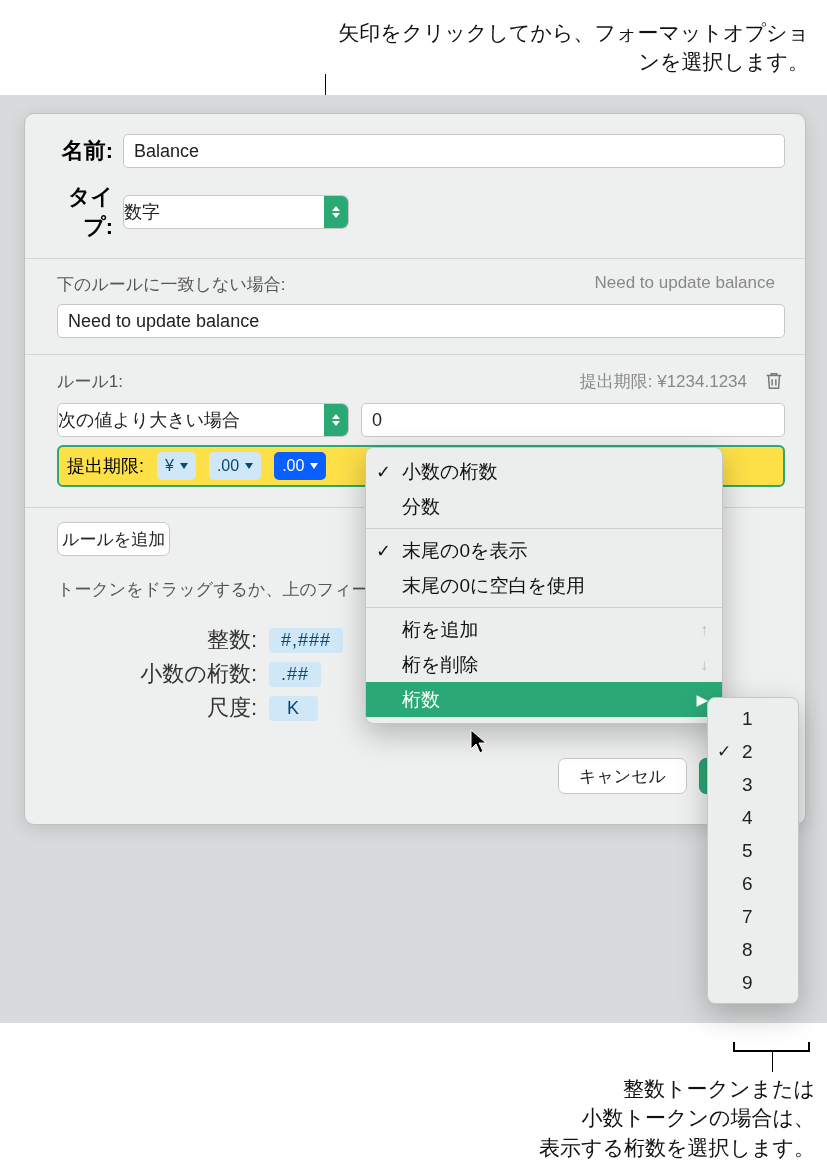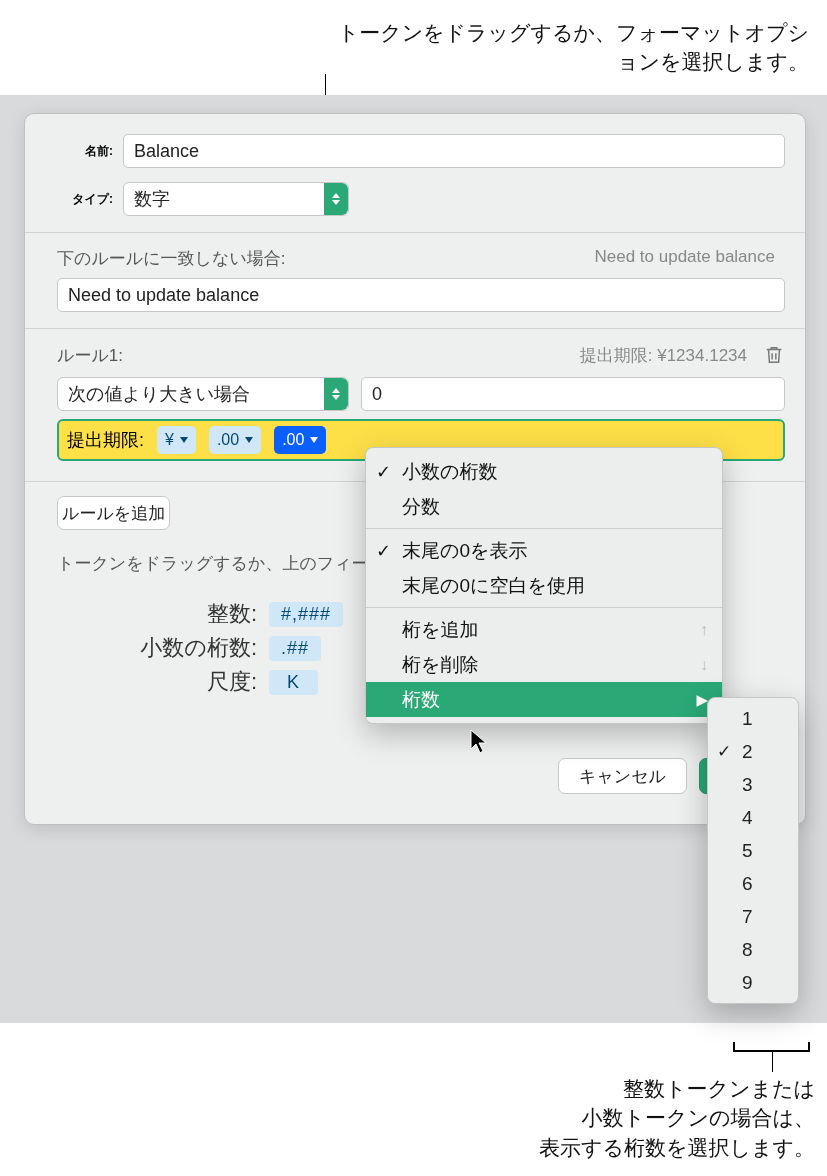--- a/index.html
+++ b/index.html
@@ -50,21 +50,21 @@
 
   .row {
     display: flex;
     align-items: center;
     padding: 0 20px;
   }
   .label {
     width: 78px;
     text-align: right;
     padding-right: 10px;
-    font-size: 12px;
+    font-size: 22px;
     color: #000;
     font-weight: 600;
   }
 
   .text-input {
     flex: 1;
     height: 34px;
     background: #fff;
     border: 1px solid #c7c7c7;
     border-radius: 5px;
@@ -74,21 +74,20 @@
     align-items: center;
   }
 
   .select {
     height: 34px;
     background: #fff;
     border: 1px solid #c7c7c7;
     border-radius: 6px;
     display: flex;
     align-items: center;
-    padding-left: 10px;
     position: relative;
     font-size: 18px;
   }
   .select .stepper {
     position: absolute;
     right: 0; top: 0;
     width: 24px; height: 100%;
     background: #2aa876;
     border-radius: 0 6px 6px 0;
     display: flex;
@@ -321,21 +320,21 @@
     width:2px; height:10px;
     background:#000;
     top:-10px;
   }
   .bracket::before { left:0; }
   .bracket::after  { right:0; }
 </style>
 </head>
 <body>
 
-<div class="callout" style="right:18px; top:18px; width:480px;">トークンをドラッグするか、フォーマットオプションを選択します。</div>
+<div class="callout" style="right:18px; top:18px; width:480px;">矢印をクリックしてから、フォーマットオプションを選択します。</div>
 <div class="leader-v" style="left:325px; top:74px; height:420px;"></div>
 
 <div class="stage">
 
   <div class="dialog">
 
     <div class="row" style="margin-top:20px;">
       <div class="label">名前:</div>
       <div class="text-input">
         <span>Balance</span>

